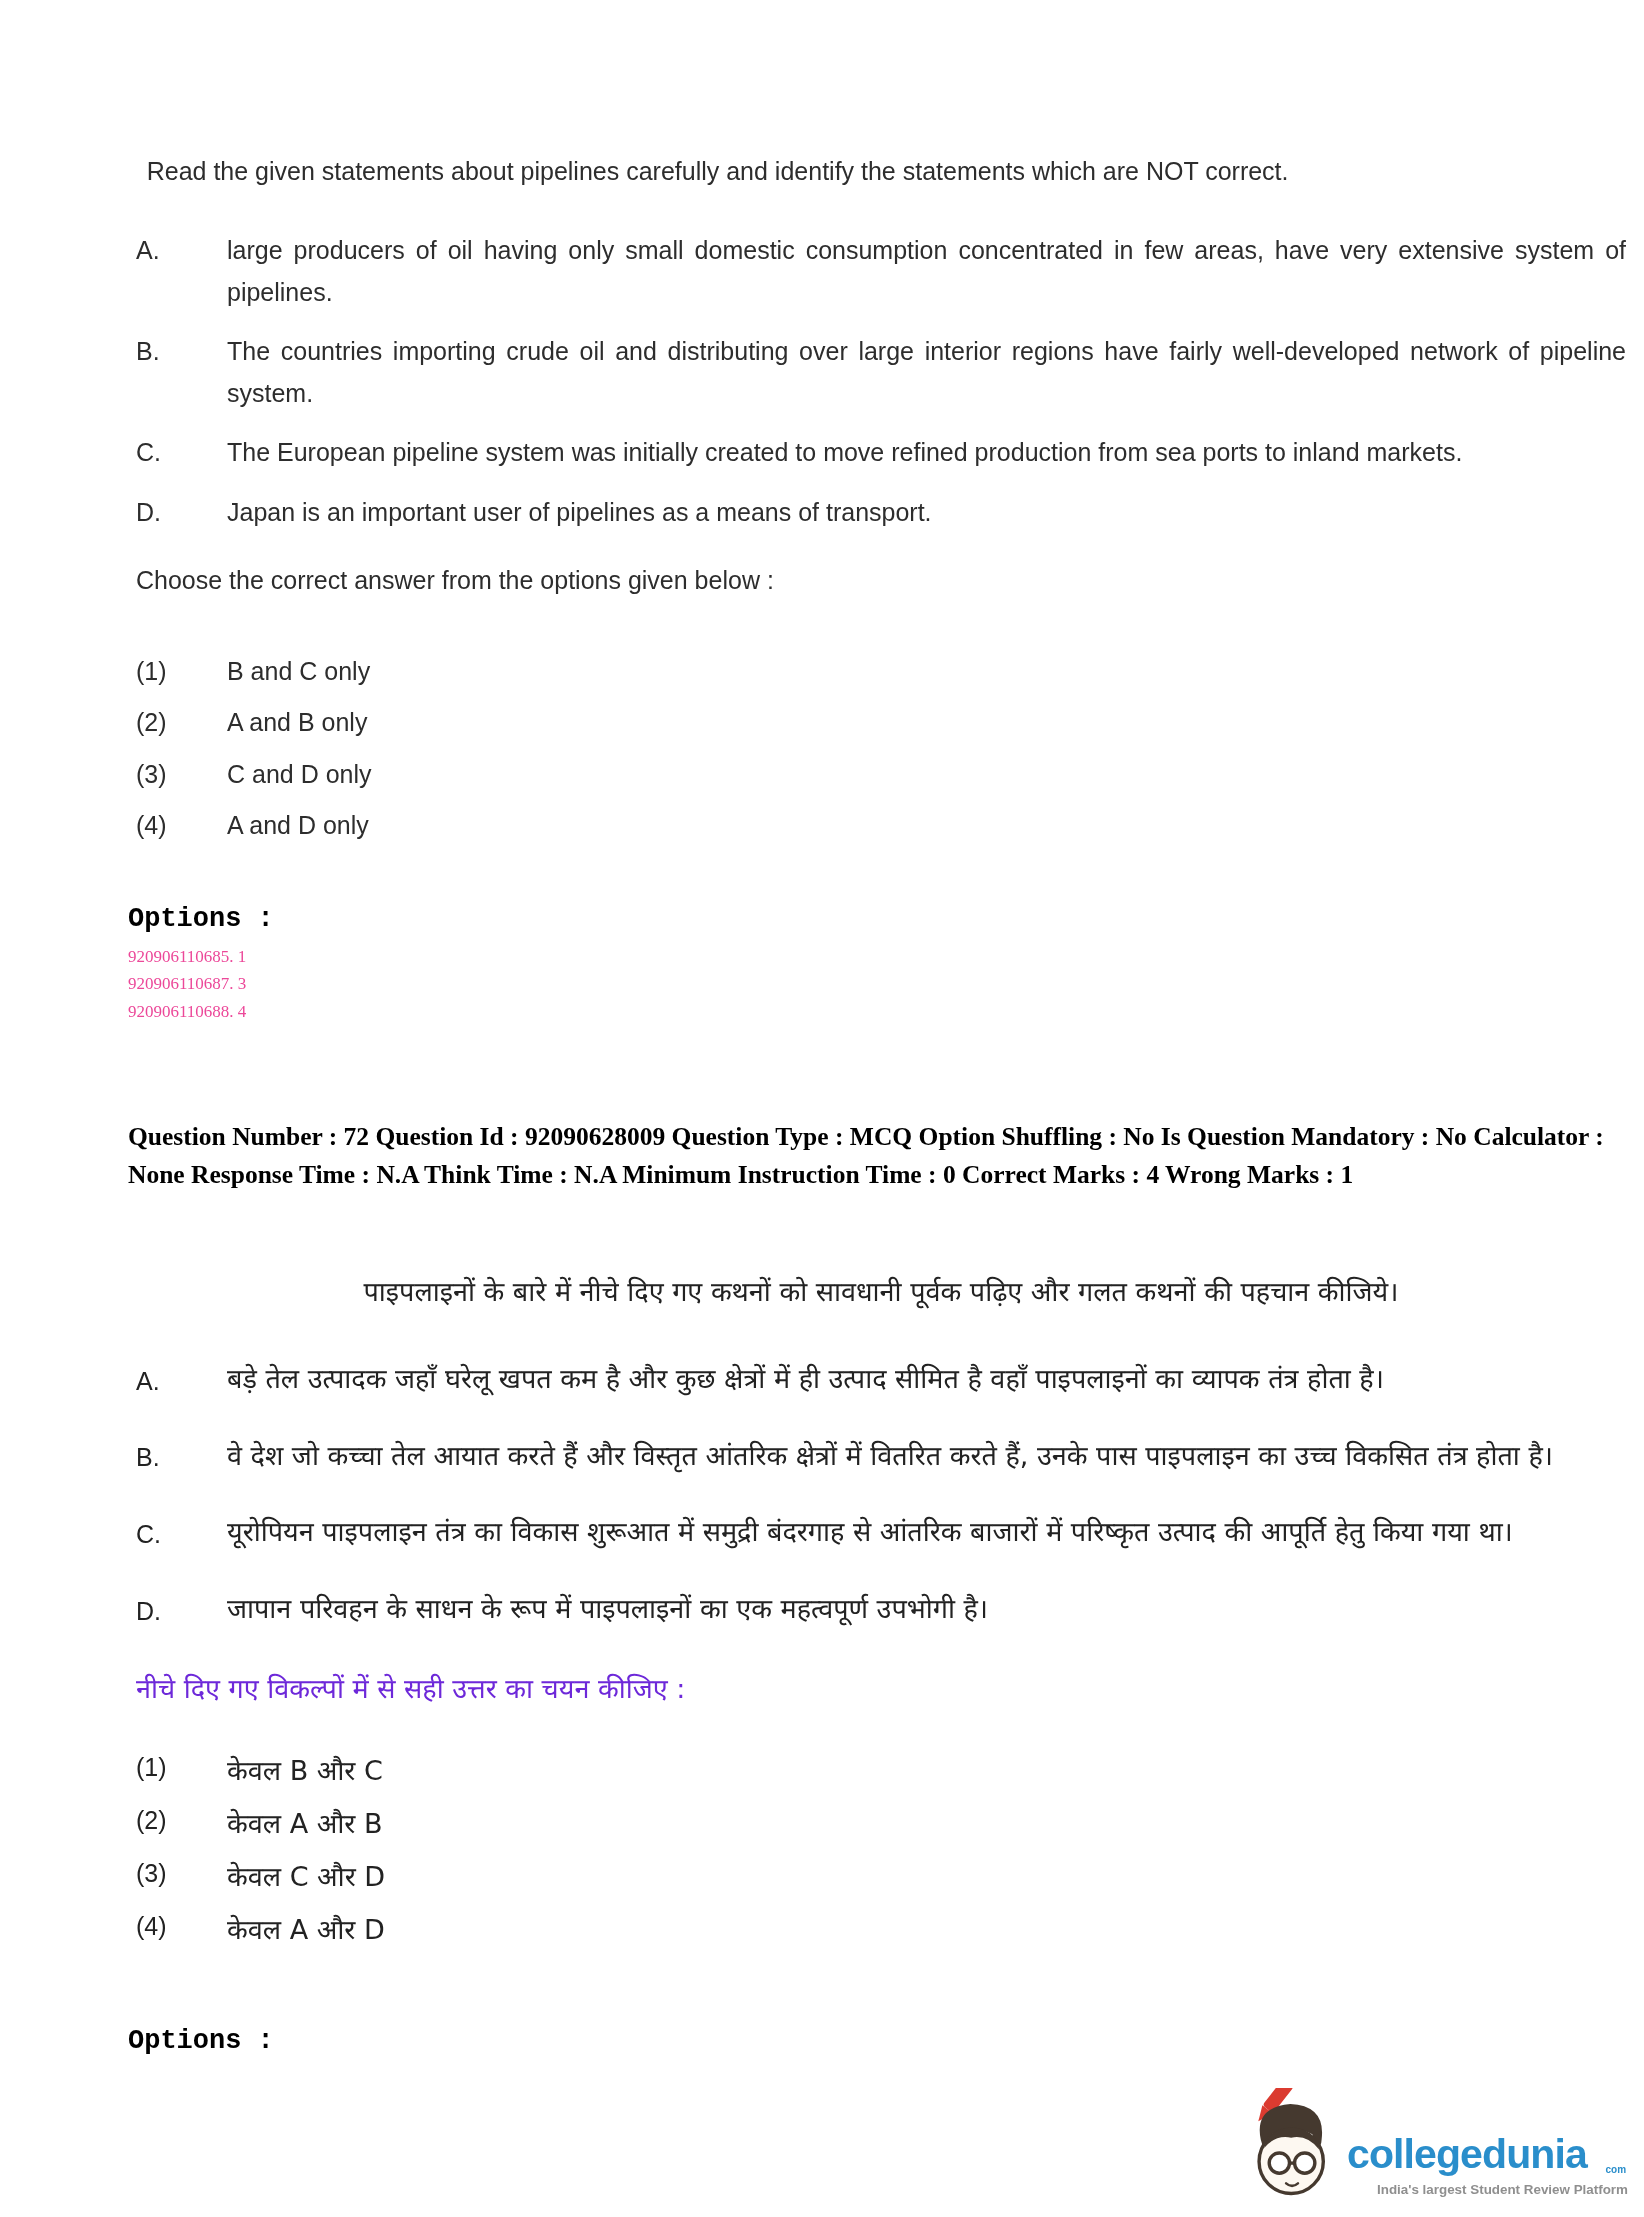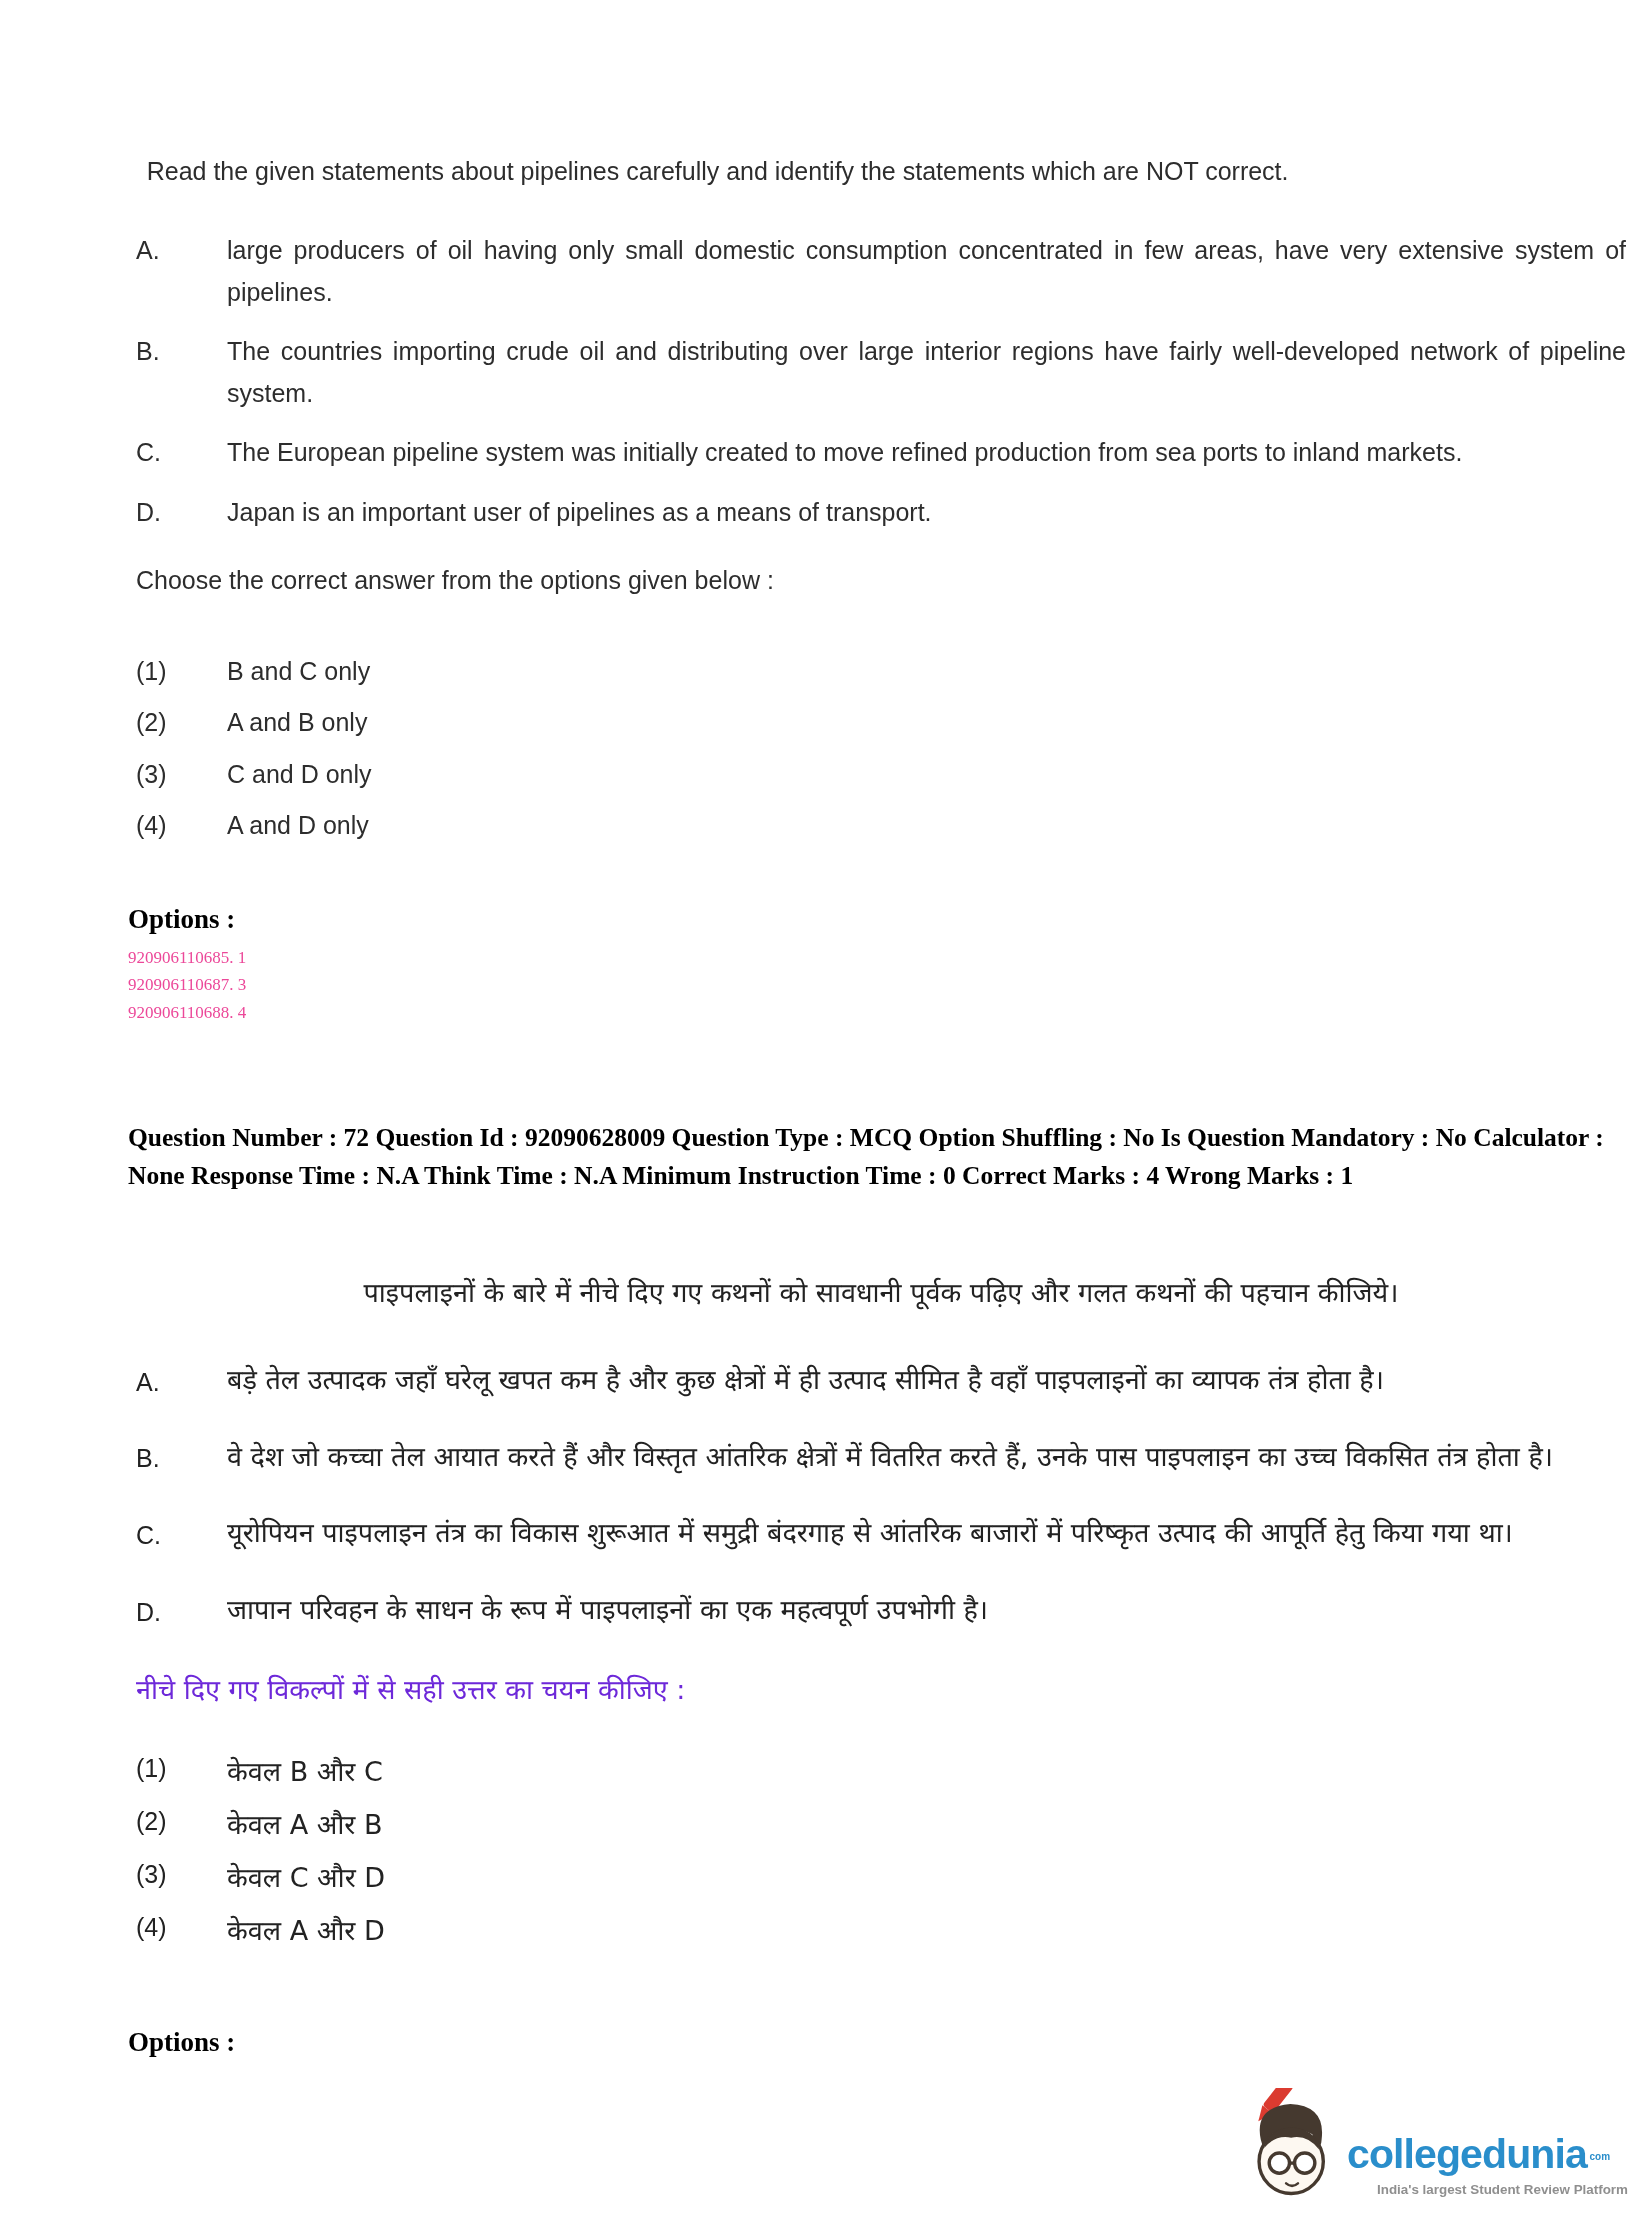--- a/index.html
+++ b/index.html
@@ -20,21 +20,21 @@
   .stmt { display:flex; margin-bottom:18px; font-size:25px; line-height:1.66; }
   .stmt .letter { width:91px; flex:0 0 91px; }
   .stmt .text { flex:1; text-align:justify; }
   .choose { font-size:25px; margin-top:27px; line-height:1.6; }
   .mcq-options { margin-top:57px; }
   .opt { display:flex; font-size:25px; margin-bottom:22.4px; }
   .opt .num { width:91px; flex:0 0 91px; }
 
   
   .serif-header {
-    font-family:Liberation Serif, serif; font-weight:bold;
+    font-family:Liberation Mono, monospace; font-weight:bold;
     font-size:27px; color:#000; margin-top:64px; margin-left:-8px;
   }
   .id-list { margin-top:9px; margin-left:-8px; }
   .id-line {
     font-family:"Liberation Serif", serif; font-size:17px;
     color:#ec4899; line-height:1.6;
   }
   .metadata {
     font-family:"Liberation Serif", serif; font-weight:bold;
     font-size:25.5px; color:#000; line-height:1.5;
@@ -50,21 +50,21 @@
   .hi-choose { margin-top:36px; font-size:27px; font-family:"DejaVu Sans", sans-serif; color:#6d28d9; }
   .hi-options { margin-top:45px; }
   .opt-hi { display:flex; font-size:27px; margin-bottom:16px; font-family:"DejaVu Sans", sans-serif; color:#222; }
   .opt-hi .num { width:91px; flex:0 0 91px; font-family:"Liberation Sans", sans-serif; font-size:25px; padding-top:2.7px; }
   .footer-options-header { margin-top:79px; }
 
   
   .logo { position:absolute; right:16px; bottom:16px; display:flex; align-items:flex-end; }
   .mascot { width:93px; height:113px; margin-right:10.7px; }
   .wordmark { display:flex; flex-direction:column; padding-bottom:3.6px; }
-  .brand-row { display:flex; align-items:center; line-height:1; }
+  .brand-row { display:flex; align-items:flex-end; line-height:1;gap:16px; }
   .brand { font-size:41px; font-weight:bold; letter-spacing:-0.9px; }
   .tld { font-size:10px; margin-left:2.7px; margin-top:4.5px; font-weight:bold; }
   .tagline { font-size:13.4px; color:#8f8f8f; font-weight:bold; margin-top:7.2px;margin-left:30px; }
 </style>
 </head>
 <body>
 
 <div class="page">
   <div class="content">
 

